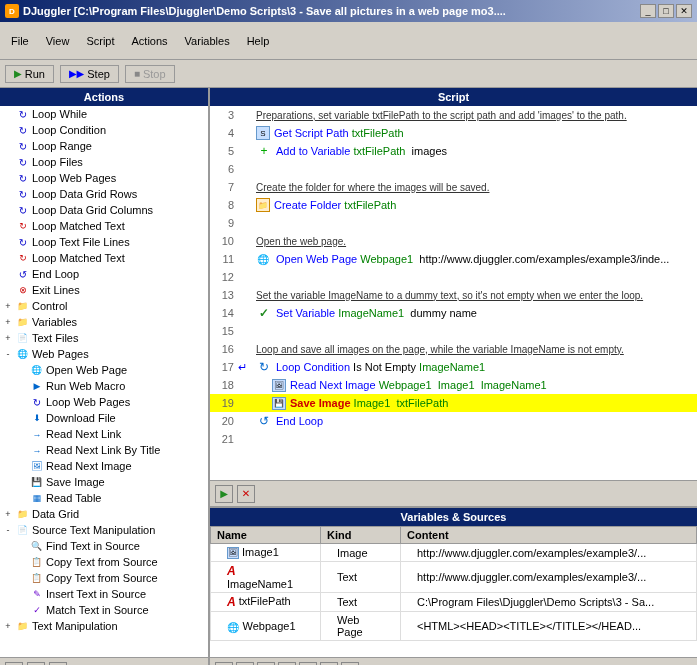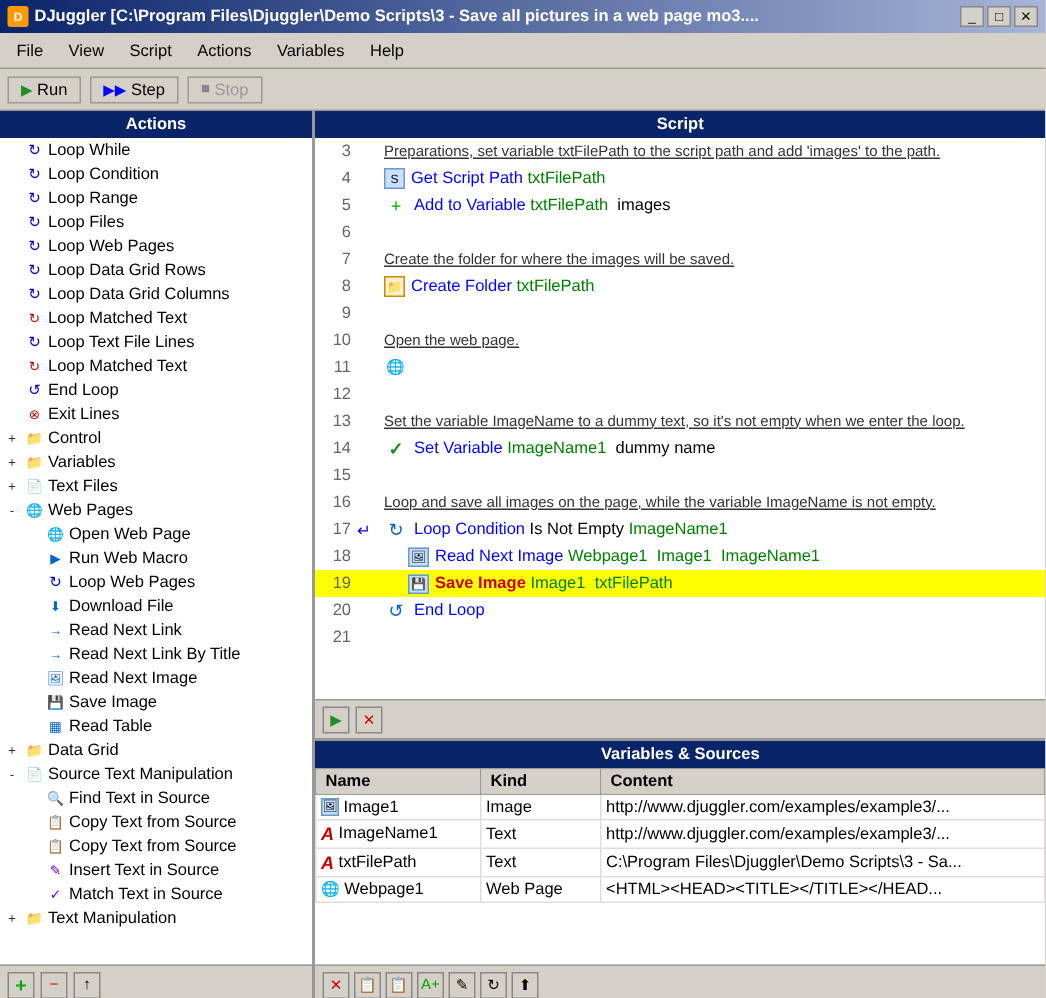--- a/index.html
+++ b/index.html
@@ -7,21 +7,21 @@
     
     
     .title-bar { background: linear-gradient(to right, #0a246a, #a6b5d7); color: white; padding: 3px 5px; display: flex; align-items: center; justify-content: space-between; height: 22px; }
     .title-bar-left { display: flex; align-items: center; gap: 4px; }
     .title-bar-icon { width: 14px; height: 14px; background: #f90; border-radius: 2px; display: flex; align-items: center; justify-content: center; font-size: 9px; font-weight: bold; color: white; }
     .title-bar-text { font-size: 11px; font-weight: bold; }
     .title-bar-buttons { display: flex; gap: 2px; }
     .title-btn { width: 16px; height: 14px; background: #d4d0c8; border: 1px solid #888; display: flex; align-items: center; justify-content: center; font-size: 9px; cursor: pointer; color: #000; }
     
     
-    .menu-bar { background: #d4d0c8; border-bottom: 1px solid #999; padding: 2px 5px; display: flex; gap: 5px; height: 24px; align-items: center; }
+    .menu-bar { background: #d4d0c8; border-bottom: 1px solid #999; padding: 2px 5px; display: flex; gap: 5px; height: 38px; align-items: center; }
     .menu-item { padding: 1px 6px; cursor: pointer; font-size: 11px; }
     
     
     .toolbar { background: #d4d0c8; border-bottom: 1px solid #999; padding: 3px 5px; display: flex; align-items: center; gap: 6px; height: 28px; }
     .toolbar-btn { background: #d4d0c8; border: 1px solid #999; padding: 2px 8px; cursor: pointer; display: flex; align-items: center; gap: 3px; font-size: 11px; }
     .toolbar-btn.disabled { color: #999; }
     .play-icon { color: #228b22; font-size: 10px; }
     .step-icon { color: #0000ff; font-size: 10px; }
     .stop-icon { color: #888; font-size: 10px; }
     
@@ -69,21 +69,21 @@
     
     
     .script-bottom { background: #d4d0c8; border-top: 1px solid #999; padding: 3px 5px; display: flex; gap: 4px; height: 26px; align-items: center; }
     
     
     .vars-area { height: 175px; min-height: 175px; background: white; display: flex; flex-direction: column; }
     .vars-header { background: #0a246a; color: white; padding: 3px 8px; font-weight: bold; font-size: 11px; text-align: center; }
     .vars-table-area { flex: 1; overflow-y: auto; }
     .vars-table { width: 100%; border-collapse: collapse; font-size: 11px; }
     .vars-table th { background: #d4d0c8; border: 1px solid #999; padding: 2px 6px; text-align: left; font-weight: bold; position: sticky; top: 0; }
-    .vars-table td { border: 1px solid #ddd; padding: 2px 3px; }
+    .vars-table td { border: 1px solid #ddd; padding: 2px 16px; }
     .vars-bottom { background: #d4d0c8; border-top: 1px solid #999; padding: 3px 5px; display: flex; gap: 3px; height: 26px; align-items: center; }
     
     
     ::-webkit-scrollbar { width: 14px; height: 14px; }
     ::-webkit-scrollbar-track { background: #d4d0c8; }
     ::-webkit-scrollbar-thumb { background: #999; border: 1px solid #888; }
   </style>
 </head>
 <body>
 
@@ -377,20 +377,21 @@
         <div class="script-row">
           <span class="line-num">10</span>
           <span class="script-arrow">&nbsp;</span>
           <span class="comment-text">Open the web page.</span>
         </div>
 
         <div class="script-row">
           <span class="line-num">11</span>
           <span class="script-arrow">&nbsp;</span>
           <span class="script-icon" style="font-size:10px;">🌐</span>
+          <span class="script-text"><span class="keyword-blue">Open Web Page</span> <span class="param-green">Webpage1</span>&nbsp; http://www.djuggler.com/examples/example3/inde...</span>
         </div>
 
         <div class="script-row">
           <span class="line-num">12</span>
         </div>
 
         <div class="script-row">
           <span class="line-num">13</span>
           <span class="script-arrow">&nbsp;</span>
           <span class="comment-text">Set the variable ImageName to a dummy text, so it's not empty when we enter the loop.</span>

